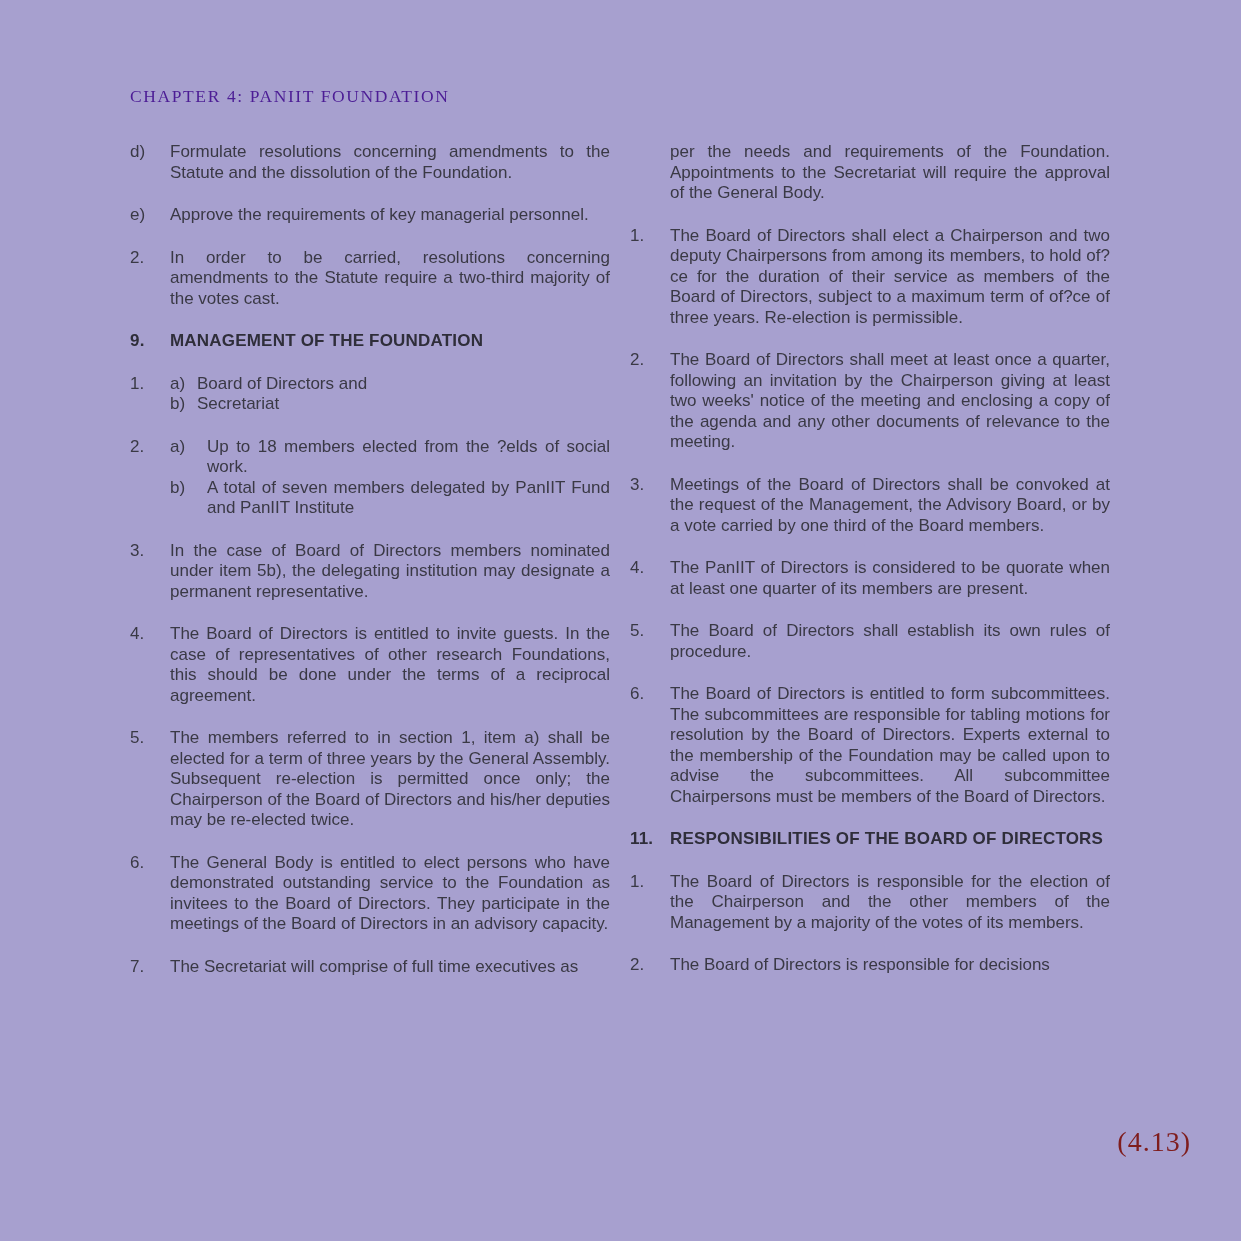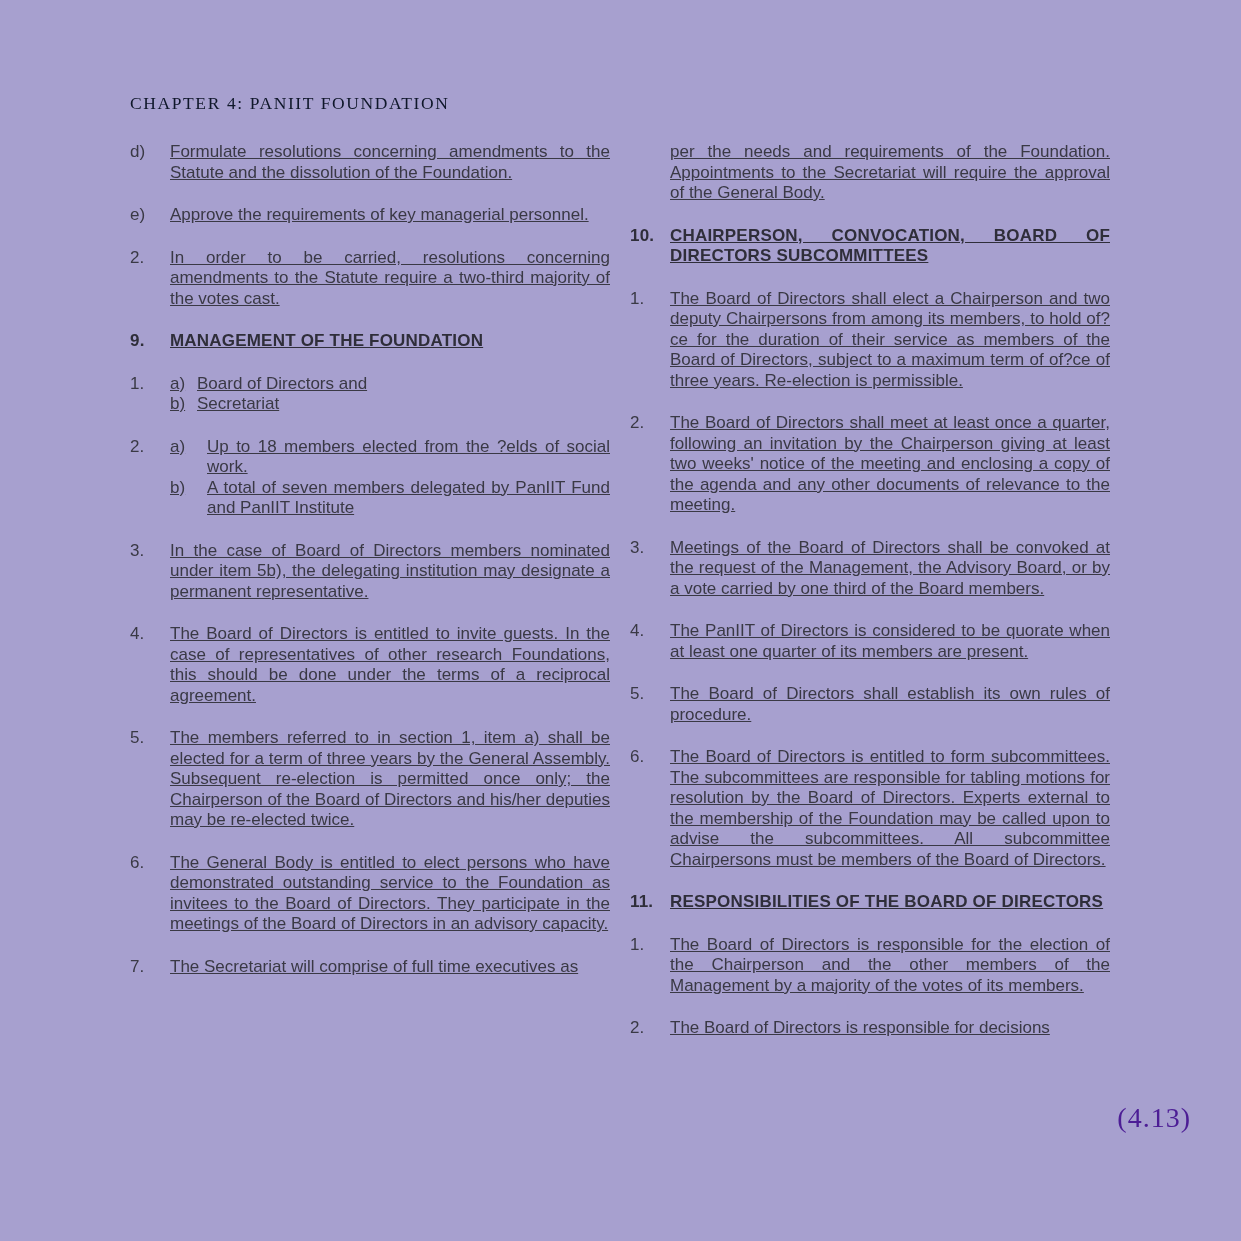--- a/index.html
+++ b/index.html
@@ -11,25 +11,25 @@
     position: relative;
     width: 1241px;
     height: 1241px;
     background: #a7a0cf;
     overflow: hidden;
     font-family: "Liberation Sans", sans-serif;
   }
   .chapter-header {
     position: absolute;
     left: 130px;
-    top: 93px;
+    top: 86px;
     font-family: "Liberation Serif", serif;
     font-size: 17.5px;
     letter-spacing: 1.6px;
-    color: #0f172a;
+    color: #4c1d95;
   }
   .columns {
     position: absolute;
     left: 130px;
     top: 142px;
     width: 981px;
     display: flex;
     gap: 20px;
   }
   .column {
@@ -42,21 +42,20 @@
     color: #3a3945;
     font-size: 17px;
     line-height: 20.5px;
   }
   .item .label {
     flex: 0 0 40px;
   }
   .item .body {
     flex: 1;
     text-align: justify;
-    text-decoration: underline;
   }
   .item.heading {
     font-weight: 700;
     color: #2f2e3a;
     letter-spacing: 0.2px;
   }
   .sub {
     display: flex;
   }
   .sub .sublabel {
@@ -65,25 +64,25 @@
   .sub.sub-wide .sublabel {
     flex: 0 0 37px;
   }
   .sub .subbody {
     flex: 1;
     text-align: justify;
   }
   .page-number {
     position: absolute;
     right: 50px;
-    top: 1102px;
+    top: 1126px;
     font-family: "Liberation Serif", serif;
     font-size: 28px;
     letter-spacing: 1px;
-    color: #4c1d95;
+    color: #7f1d1d;
   }
 </style>
 </head>
 <body>
 
 <div class="page">
   <div class="chapter-header">CHAPTER 4: PANIIT FOUNDATION</div>
 
   <div class="columns">
     <div class="column" id="col-left">
@@ -168,26 +167,20 @@
           </div>
         </div>
       </div>
     <div class="column" id="col-right">
         <div class="item">
           <span class="label"></span>
           <div class="body">
             <div class="para">per the needs and requirements of the Foundation. Appointments to the Secretariat will require the approval of the General Body.</div>
           </div>
         </div>
-        <div class="item heading">
-          <span class="label">10.</span>
-          <div class="body">
-            <div class="para">CHAIRPERSON, CONVOCATION, BOARD OF DIRECTORS SUBCOMMITTEES</div>
-          </div>
-        </div>
         <div class="item">
           <span class="label">1.</span>
           <div class="body">
             <div class="para">The Board of Directors shall elect a Chairperson and two deputy Chairpersons from among its members, to hold of?ce for the duration of their service as members of the Board of Directors, subject to a maximum term of of?ce of three years. Re-election is permissible.</div>
           </div>
         </div>
         <div class="item">
           <span class="label">2.</span>
           <div class="body">
             <div class="para">The Board of Directors shall meet at least once a quarter, following an invitation by the Chairperson giving at least two weeks' notice of the meeting and enclosing a copy of the agenda and any other documents of relevance to the meeting.</div>

